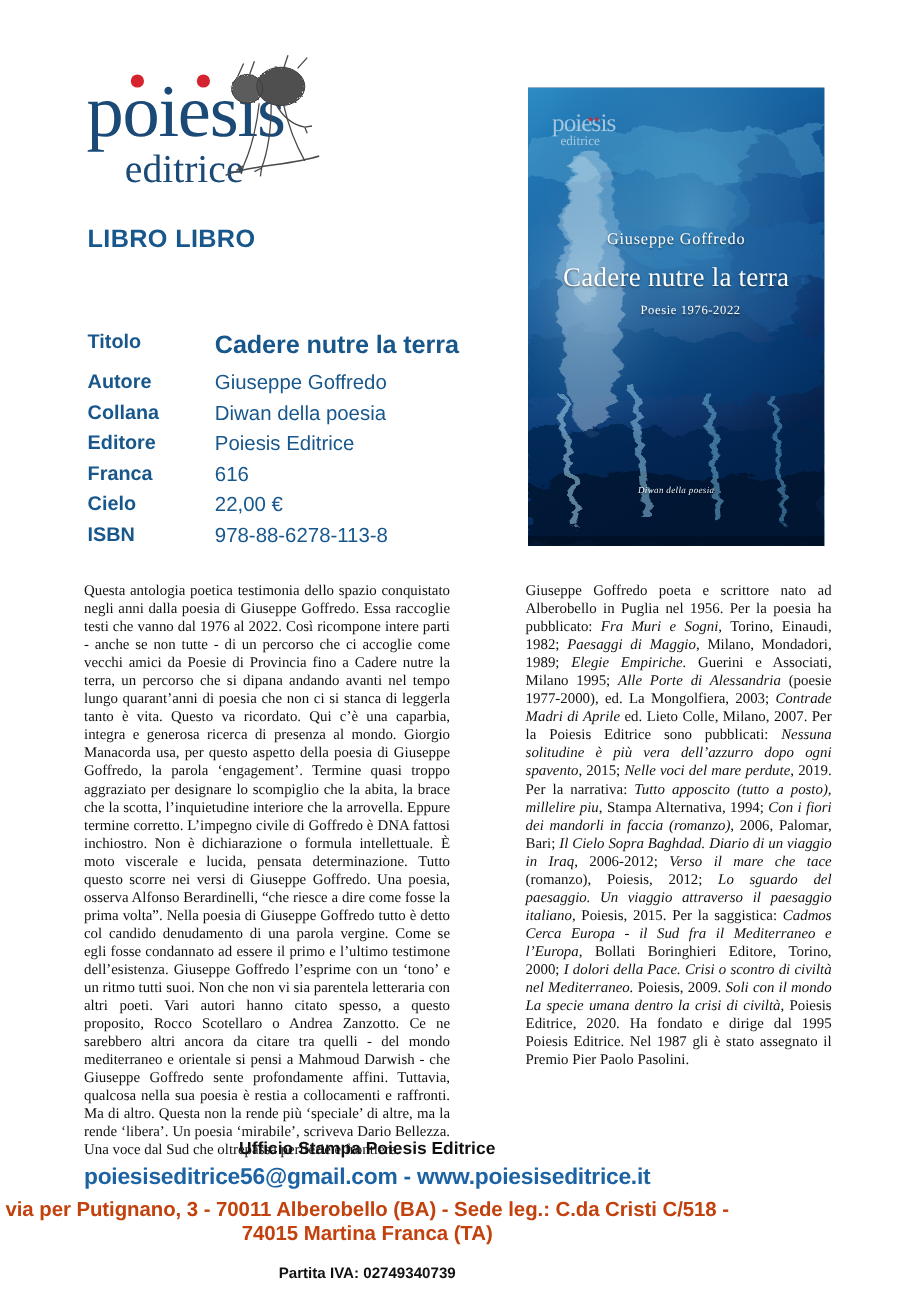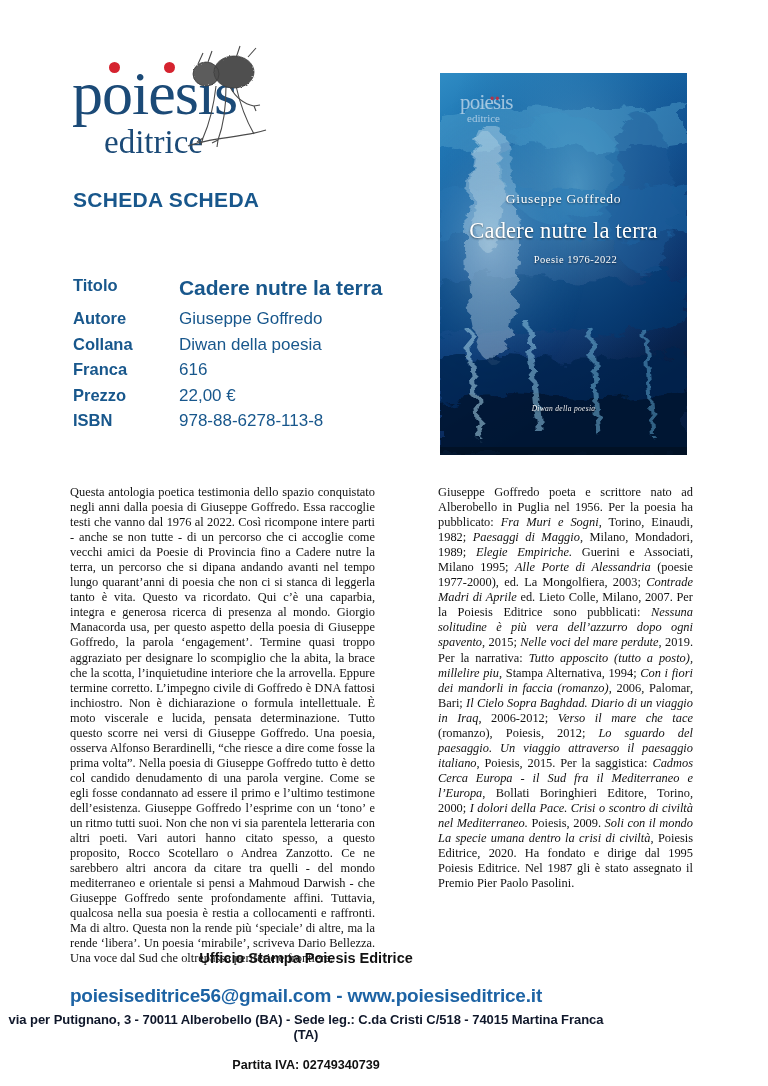--- a/index.html
+++ b/index.html
@@ -207,39 +207,39 @@
     width: 612px;
     text-align: center;
   }
   .f-office {
     font-size: 14.5px;
     font-weight: bold;
     color: #111;
     letter-spacing: 0px;
   }
   .f-links {
-    margin-top: 19px;
+    margin-top: 5px;
     font-size: 19px;
     font-weight: bold;
     color: #1d63a4;
     letter-spacing: -0.2px;
   }
   .f-links .sep { color: #1d63a4; font-weight: bold; }
   .f-tel {
     margin-top: 11px;
     font-size: 13.6px;
     font-weight: bold;
     color: #111;
     letter-spacing: 0.1px;
   }
   .f-addr {
     margin-top: 5px;
-    font-size: 13px;
-    font-weight: bold;
-    color: #0f172a;
+    font-size: 17px;
+    font-weight: bold;
+    color: #c2410c;
     letter-spacing: -0.05px;
   }
   .f-vat {
     margin-top: 16px;
     font-size: 12.6px;
     font-weight: bold;
     color: #111;
   }
 </style>
 </head>
@@ -280,41 +280,45 @@
         <ellipse cx="36" cy="32" rx="13" ry="12" fill="#5b5b5b"></ellipse>
         <ellipse cx="64" cy="30" rx="20" ry="16" fill="#4f4f4f"></ellipse>
       </g>
       <g>
         <ellipse cx="36" cy="32" rx="13" ry="12" fill="none" stroke="#3d3d3d" stroke-width="0.8"></ellipse>
         <ellipse cx="64" cy="30" rx="20" ry="16" fill="none" stroke="#3d3d3d" stroke-width="0.8"></ellipse>
       </g>
     </svg>
   </div>
 
-  <div class="scheda">SCHEDA SCHEDA</div>
+  <div class="scheda">LIBRO LIBRO</div>
 
   <div class="meta">
     <div class="meta-row title">
       <span class="meta-label">Titolo</span>
       <span class="meta-value">Cadere nutre la terra</span>
     </div>
     <div class="meta-row">
       <span class="meta-label">Autore</span>
       <span class="meta-value">Giuseppe Goffredo</span>
     </div>
     <div class="meta-row">
       <span class="meta-label">Collana</span>
       <span class="meta-value">Diwan della poesia</span>
     </div>
     <div class="meta-row">
+      <span class="meta-label">Editore</span>
+      <span class="meta-value">Poiesis Editrice</span>
+    </div>
+    <div class="meta-row">
       <span class="meta-label">Franca</span>
       <span class="meta-value">616</span>
     </div>
     <div class="meta-row">
-      <span class="meta-label">Prezzo</span>
+      <span class="meta-label">Cielo</span>
       <span class="meta-value">22,00 €</span>
     </div>
     <div class="meta-row">
       <span class="meta-label">ISBN</span>
       <span class="meta-value">978-88-6278-113-8</span>
     </div>
   </div>
 
   <div class="cover">
     <svg width="247" height="382" viewBox="0 0 247 382">

